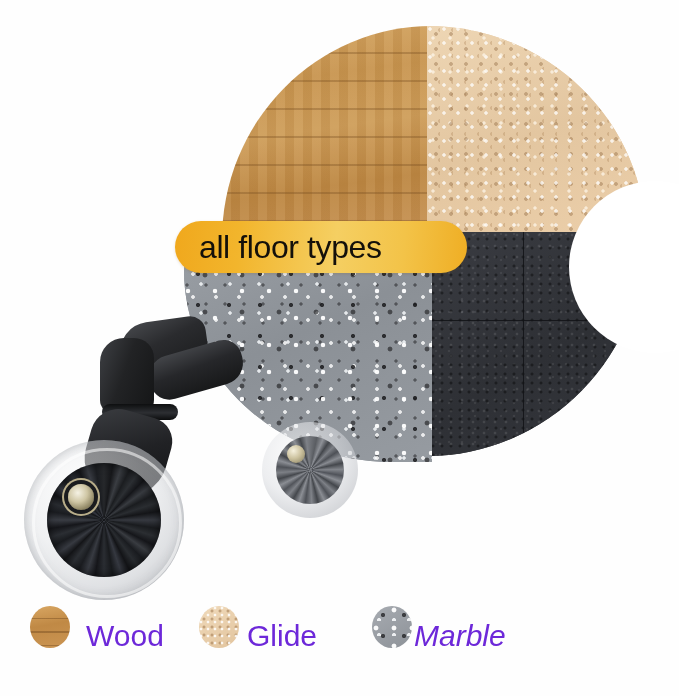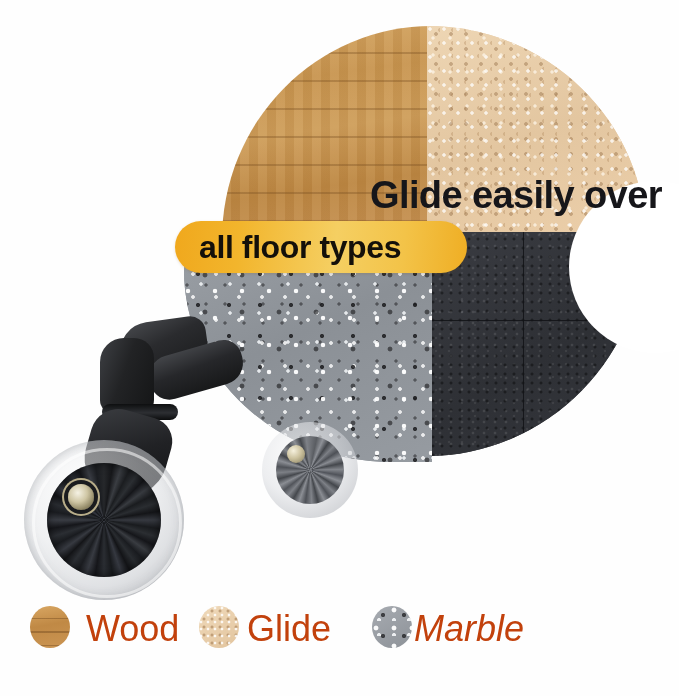--- a/index.html
+++ b/index.html
@@ -104,21 +104,21 @@
 
   
   #pill{
     position:absolute;left:175px;top:221px;width:292px;height:52px;
     border-radius:26px;
     background:linear-gradient(95deg,#f0a81d 0%,#f2b52c 22%,#f5cf62 55%,#f3c348 78%,#efae24 100%);
     box-shadow:0 1px 3px rgba(120,80,0,0.18);
   }
   #pill-label{
     position:absolute;left:24px;top:9px;
-    font-size:32px;font-weight:bold;color:#14100a;
+    font-size:32px;font-weight:normal;color:#14100a;
     letter-spacing:-0.4px;white-space:nowrap;line-height:34px;
   }
 
   
   #caster-assembly{position:absolute;left:0px;top:300px;width:290px;height:270px;}
 
   .arm{position:absolute;background:#1d1e20;}
   #caster-neck{
     left:120px;top:20px;width:88px;height:60px;
     border-radius:30px 16px 10px 26px;
@@ -214,22 +214,22 @@
   
   #legend{
     position:absolute;left:0px;top:604px;width:679px;height:56px;
   }
   .legend-item{position:absolute;top:0;height:50px;}
   .legend-swatch{
     position:absolute;left:0;top:2px;width:40px;height:42px;border-radius:50%;
     overflow:hidden;
   }
   .legend-label{
-    position:absolute;top:5px;
-    font-size:36px;color:#c2410c;letter-spacing:0px;white-space:nowrap;line-height:40px;
+    position:absolute;top:12px;
+    font-size:30px;color:#6d28d9;letter-spacing:0px;white-space:nowrap;line-height:40px;
   }
   .sw-wood{
     background:
       repeating-linear-gradient(180deg,
         rgba(255,255,255,0) 0px, rgba(255,255,255,0) 12px,
         rgba(110,70,28,0.42) 12px, rgba(110,70,28,0.42) 13.5px),
       linear-gradient(170deg,#d9a763 0%,#c08945 45%,#cb9553 100%);
   }
   .sw-carpet{
     background-color:#e8cda9;
@@ -300,21 +300,20 @@
       <div id="wheel-main-tread"></div>
     </div>
 
     <div class="wheel" id="wheel-second">
       <div class="rim"></div>
       <div class="hub"></div>
       <div class="bearing"></div>
     </div>
   </div>
 
-  <div id="headline">Glide easily over</div>
 
   <div id="pill">
     <div id="pill-label">all floor types</div>
   </div>
 
   <div id="legend">
 
     <div class="legend-item" style="left:30px;width:150px;">
       <span class="legend-swatch sw-wood"></span>
       <span class="legend-label" style="left:56px;">Wood</span>

